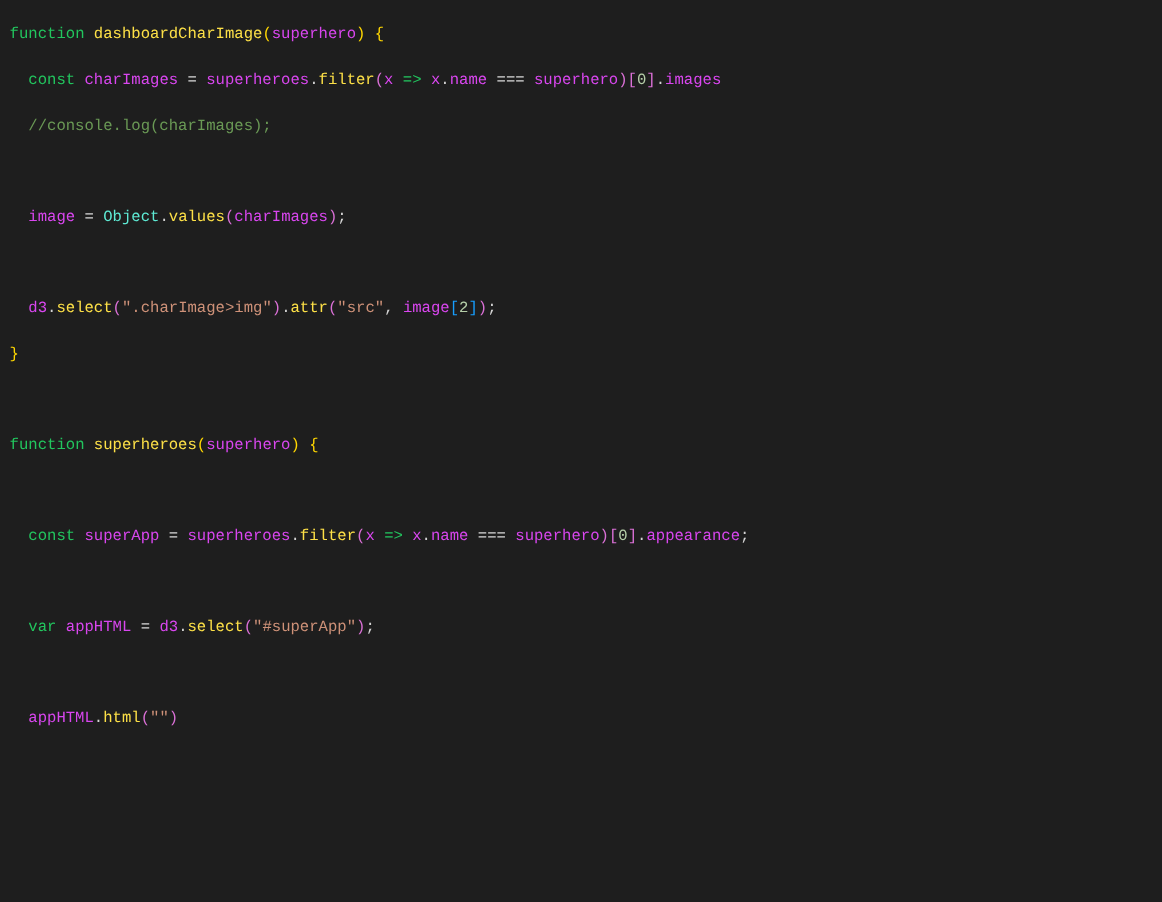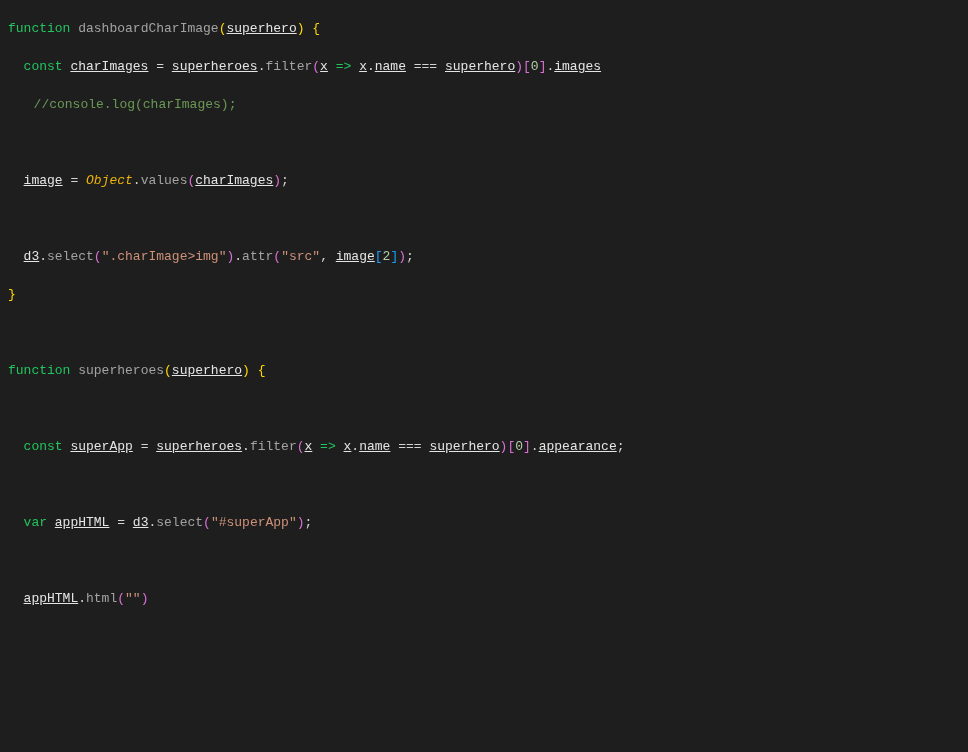--- a/index.html
+++ b/index.html
@@ -16,26 +16,26 @@
   }
   .code {
     padding: 0;
     white-space: pre;
   }
   .line {
     display: block;
     padding: 0 8px;
   }
   .k-blue { color: #22c55e; }       
-  .fn-name { color: #a3a3a3; }        
-  .var { color: #e5e5e5; text-decoration: underline; }            
-  .obj { color: #eab308; font-style: italic; }
+  .fn-name { color: #fde047; }        
+  .var { color: #d946ef; }            
+  .obj { color: #5eead4; }
   .str { color: #ce9178; }            
   .num { color: #b5cea8; }            
-  .comment { color: #6a9955; margin-left: 10px; }        
+  .comment { color: #6a9955; }        
   .brace { color: #ffd700; }          
   .brace2 { color: #da70d6; }         
   .brace3 { color: #179fff; }         
   .punc { color: #d4d4d4; }
   .soft-tab { display:inline-block; width: 2ch; background: rgba(255,255,255,0.02);}
 </style>
 </head>
 <body>
 
 <div class="code">

